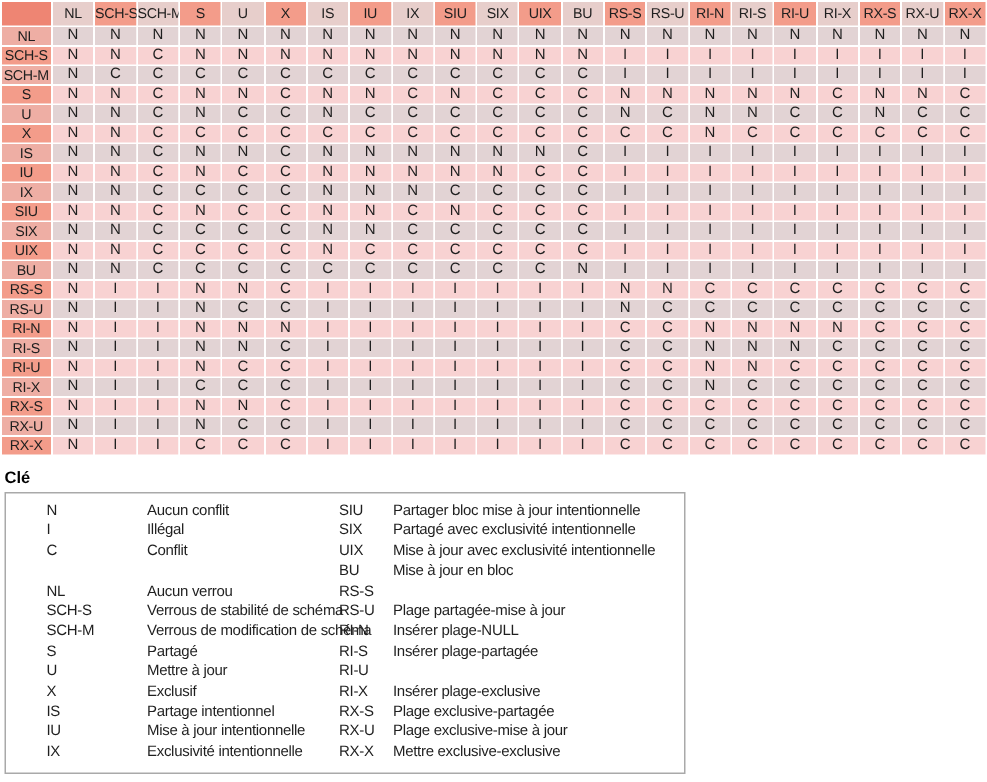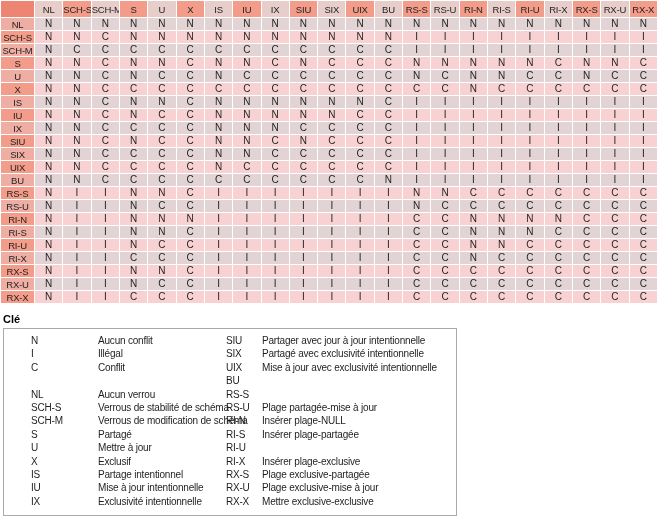--- a/index.html
+++ b/index.html
@@ -674,38 +674,39 @@
   </table>
 
   <div class="key-title">Clé</div>
 
   <div class="legend-box">
     <div id="legend-rows">
         <div class="legend-row">
           <span>N</span>
           <span>Aucun conflit</span>
           <span>SIU</span>
-          <span>Partager avec jour à jour intentionnelle</span>
+          <span>Partager bloc mise à jour intentionnelle</span>
         </div>
         <div class="legend-row">
           <span>I</span>
           <span>Illégal</span>
           <span>SIX</span>
           <span>Partagé avec exclusivité intentionnelle</span>
         </div>
         <div class="legend-row">
           <span>C</span>
           <span>Conflit</span>
           <span>UIX</span>
           <span>Mise à jour avec exclusivité intentionnelle</span>
         </div>
         <div class="legend-row">
           <span></span>
           <span></span>
           <span>BU</span>
+          <span>Mise à jour en bloc</span>
         </div>
         <div class="legend-row">
           <span>NL</span>
           <span>Aucun verrou</span>
           <span>RS-S</span>
         </div>
         <div class="legend-row">
           <span>SCH-S</span>
           <span>Verrous de stabilité de schéma</span>
           <span>RS-U</span>

